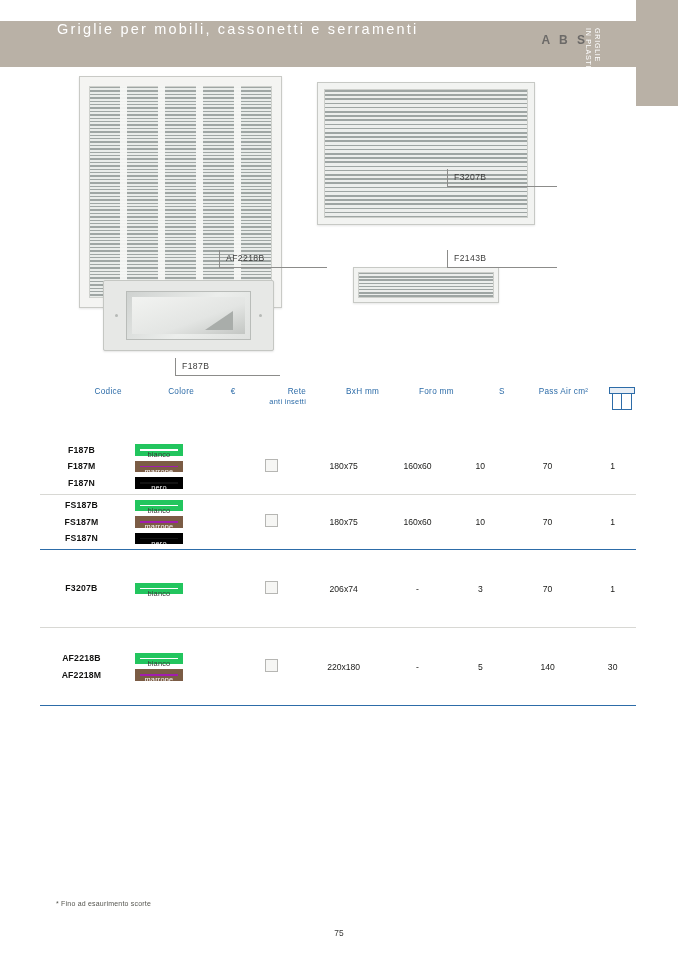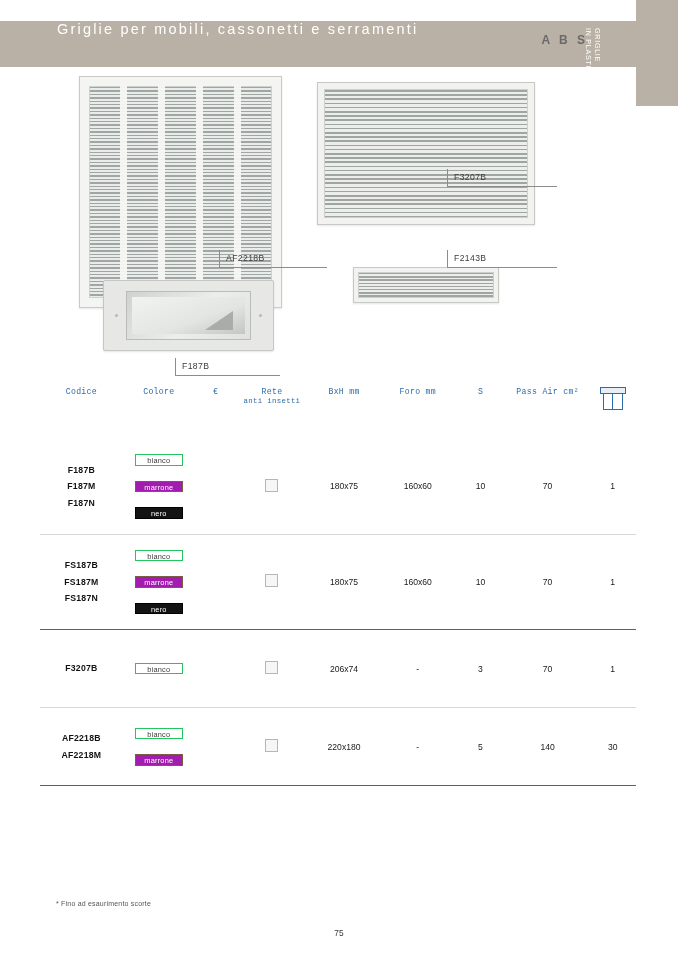--- a/index.html
+++ b/index.html
@@ -167,22 +167,21 @@
   
   .table-wrap { position: absolute; left: 0; top: 386px; width: 678px; }
   table { width: 596px; margin-left: 40px; border-collapse: collapse; }
   thead th {
     font-size: 8.2px;
     font-weight: 400;
     color: #2d6ca8;
     letter-spacing: 0.3px;
     padding-bottom: 26px;
     vertical-align: top;
-    text-align: center;
-    font-family: Liberation Mono, monospace;
+    text-align: right;
   }
   thead th.codice { width: 86px; }
   thead th.colore { width: 74px; }
   thead th.euro   { width: 44px; }
   thead th.rete   { width: 74px; }
   thead th.bxh    { width: 76px; }
   thead th.foro   { width: 78px; }
   thead th.s      { width: 54px; }
   thead th.pass   { width: 88px; }
   thead th.box    { width: 48px; }
@@ -218,24 +217,24 @@
     line-height: 16.5px;
     letter-spacing: 0.2px;
   }
   .code.thin { font-weight: 400; color: #2b2b29; }
   .colors { text-align: center; }
   .chip {
     display: block;
     width: 48px;
     height: 11.5px;
     line-height: 11.5px;
-    margin: 15px auto;
+    margin: 5px auto;
     font-size: 7.4px;
     letter-spacing: 0.2px;
-    border: 1px solid #22c55e;
+    border: 5px solid #22c55e;
   }
   .chip.bianco  { background: #ffffff; color: #3b3b39; }
   .chip.marrone { background: #a21caf; color: #ffffff; border-color: #7b5c45; }
   .chip.nero    { background: #131313; color: #ffffff; border-color: #000000; }
   .chip.grigio  { background: #a9a9a6; color: #ffffff; border-color: #949491; }
 
   .checkbox {
     display: inline-block;
     width: 13px; height: 13px;
     border: 1px solid #b6b6b3;

